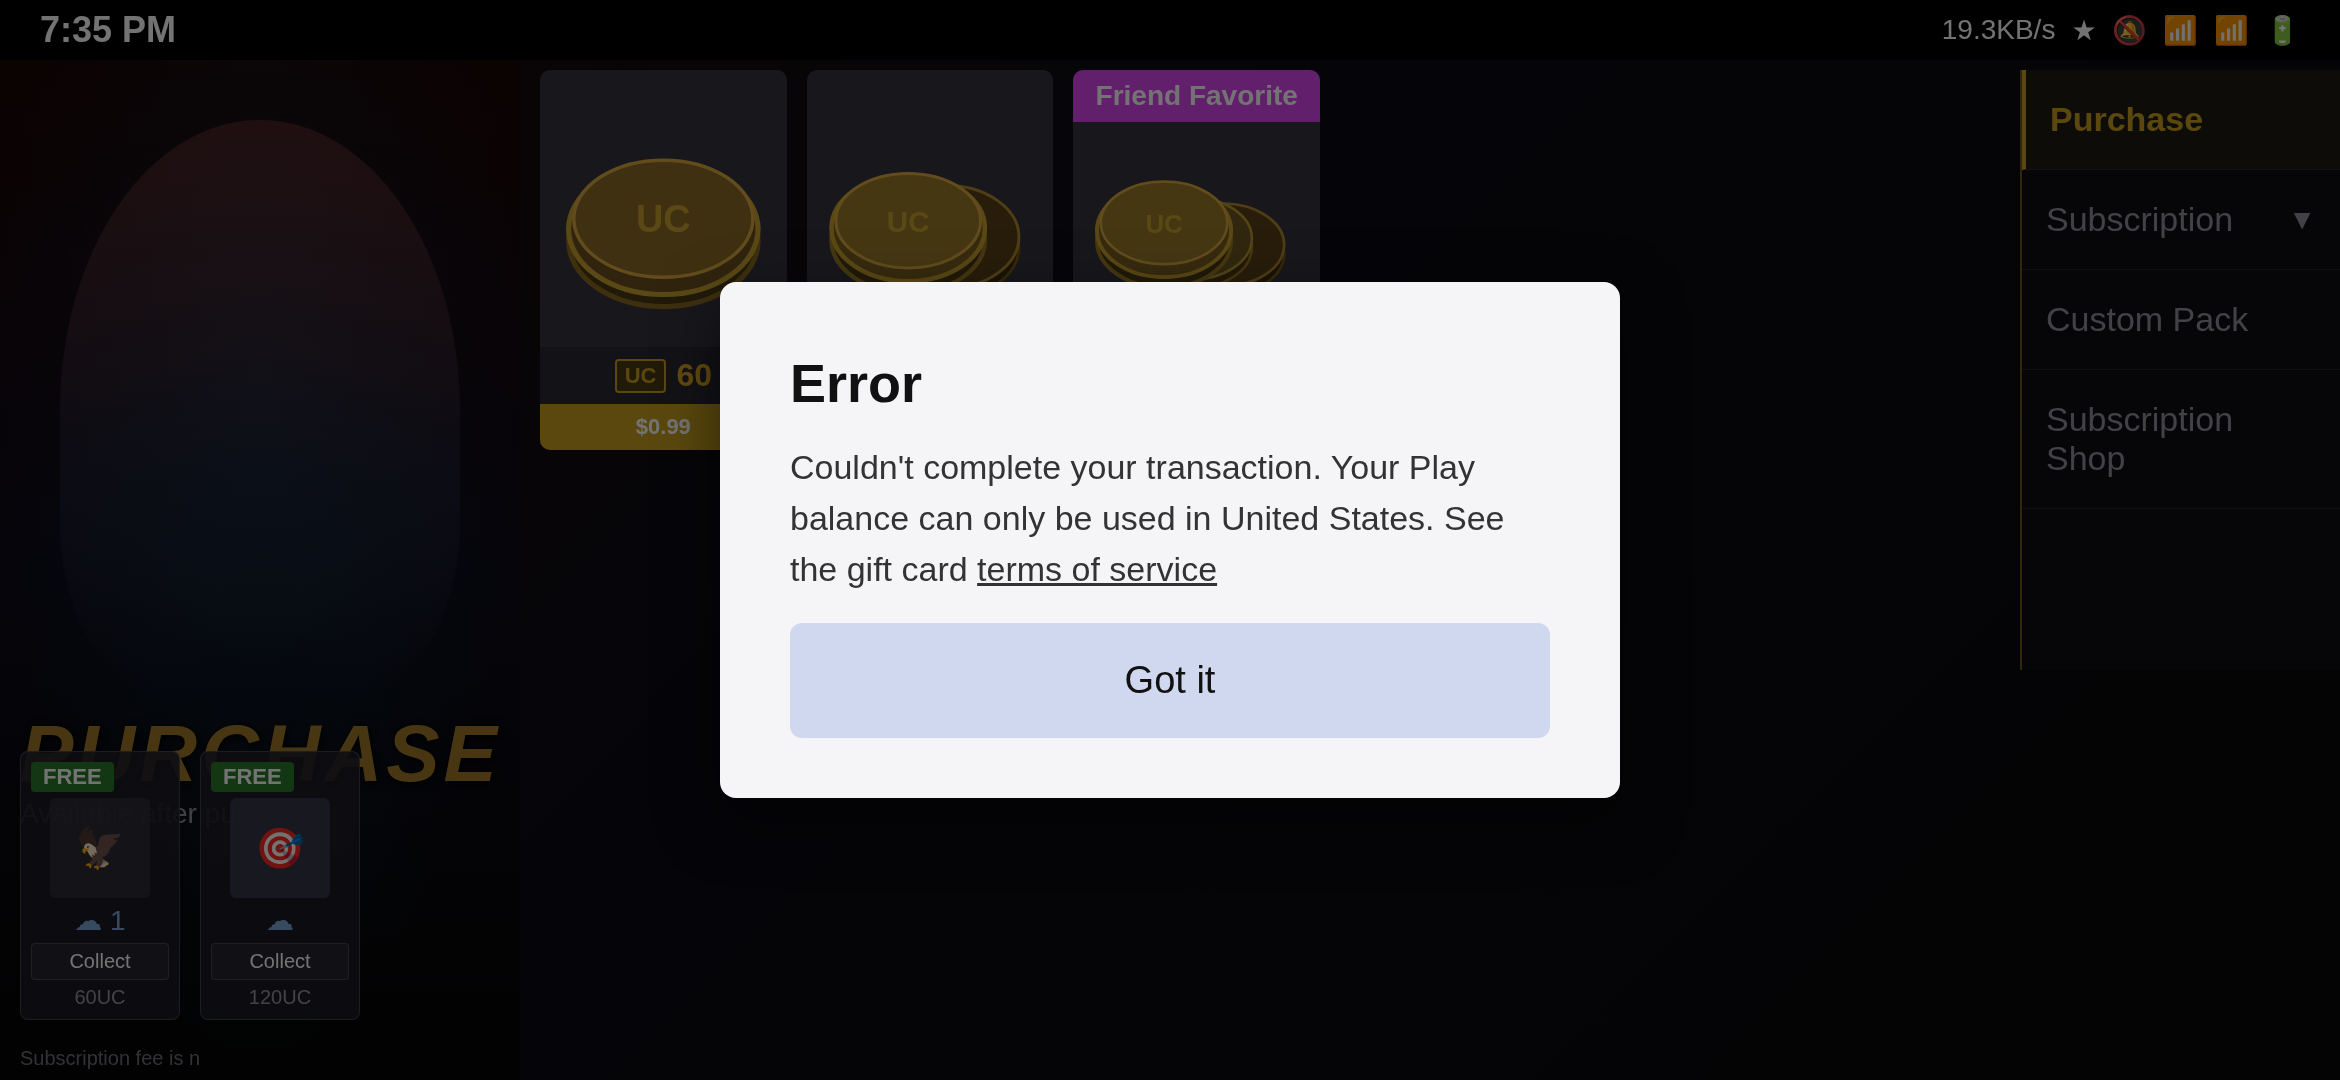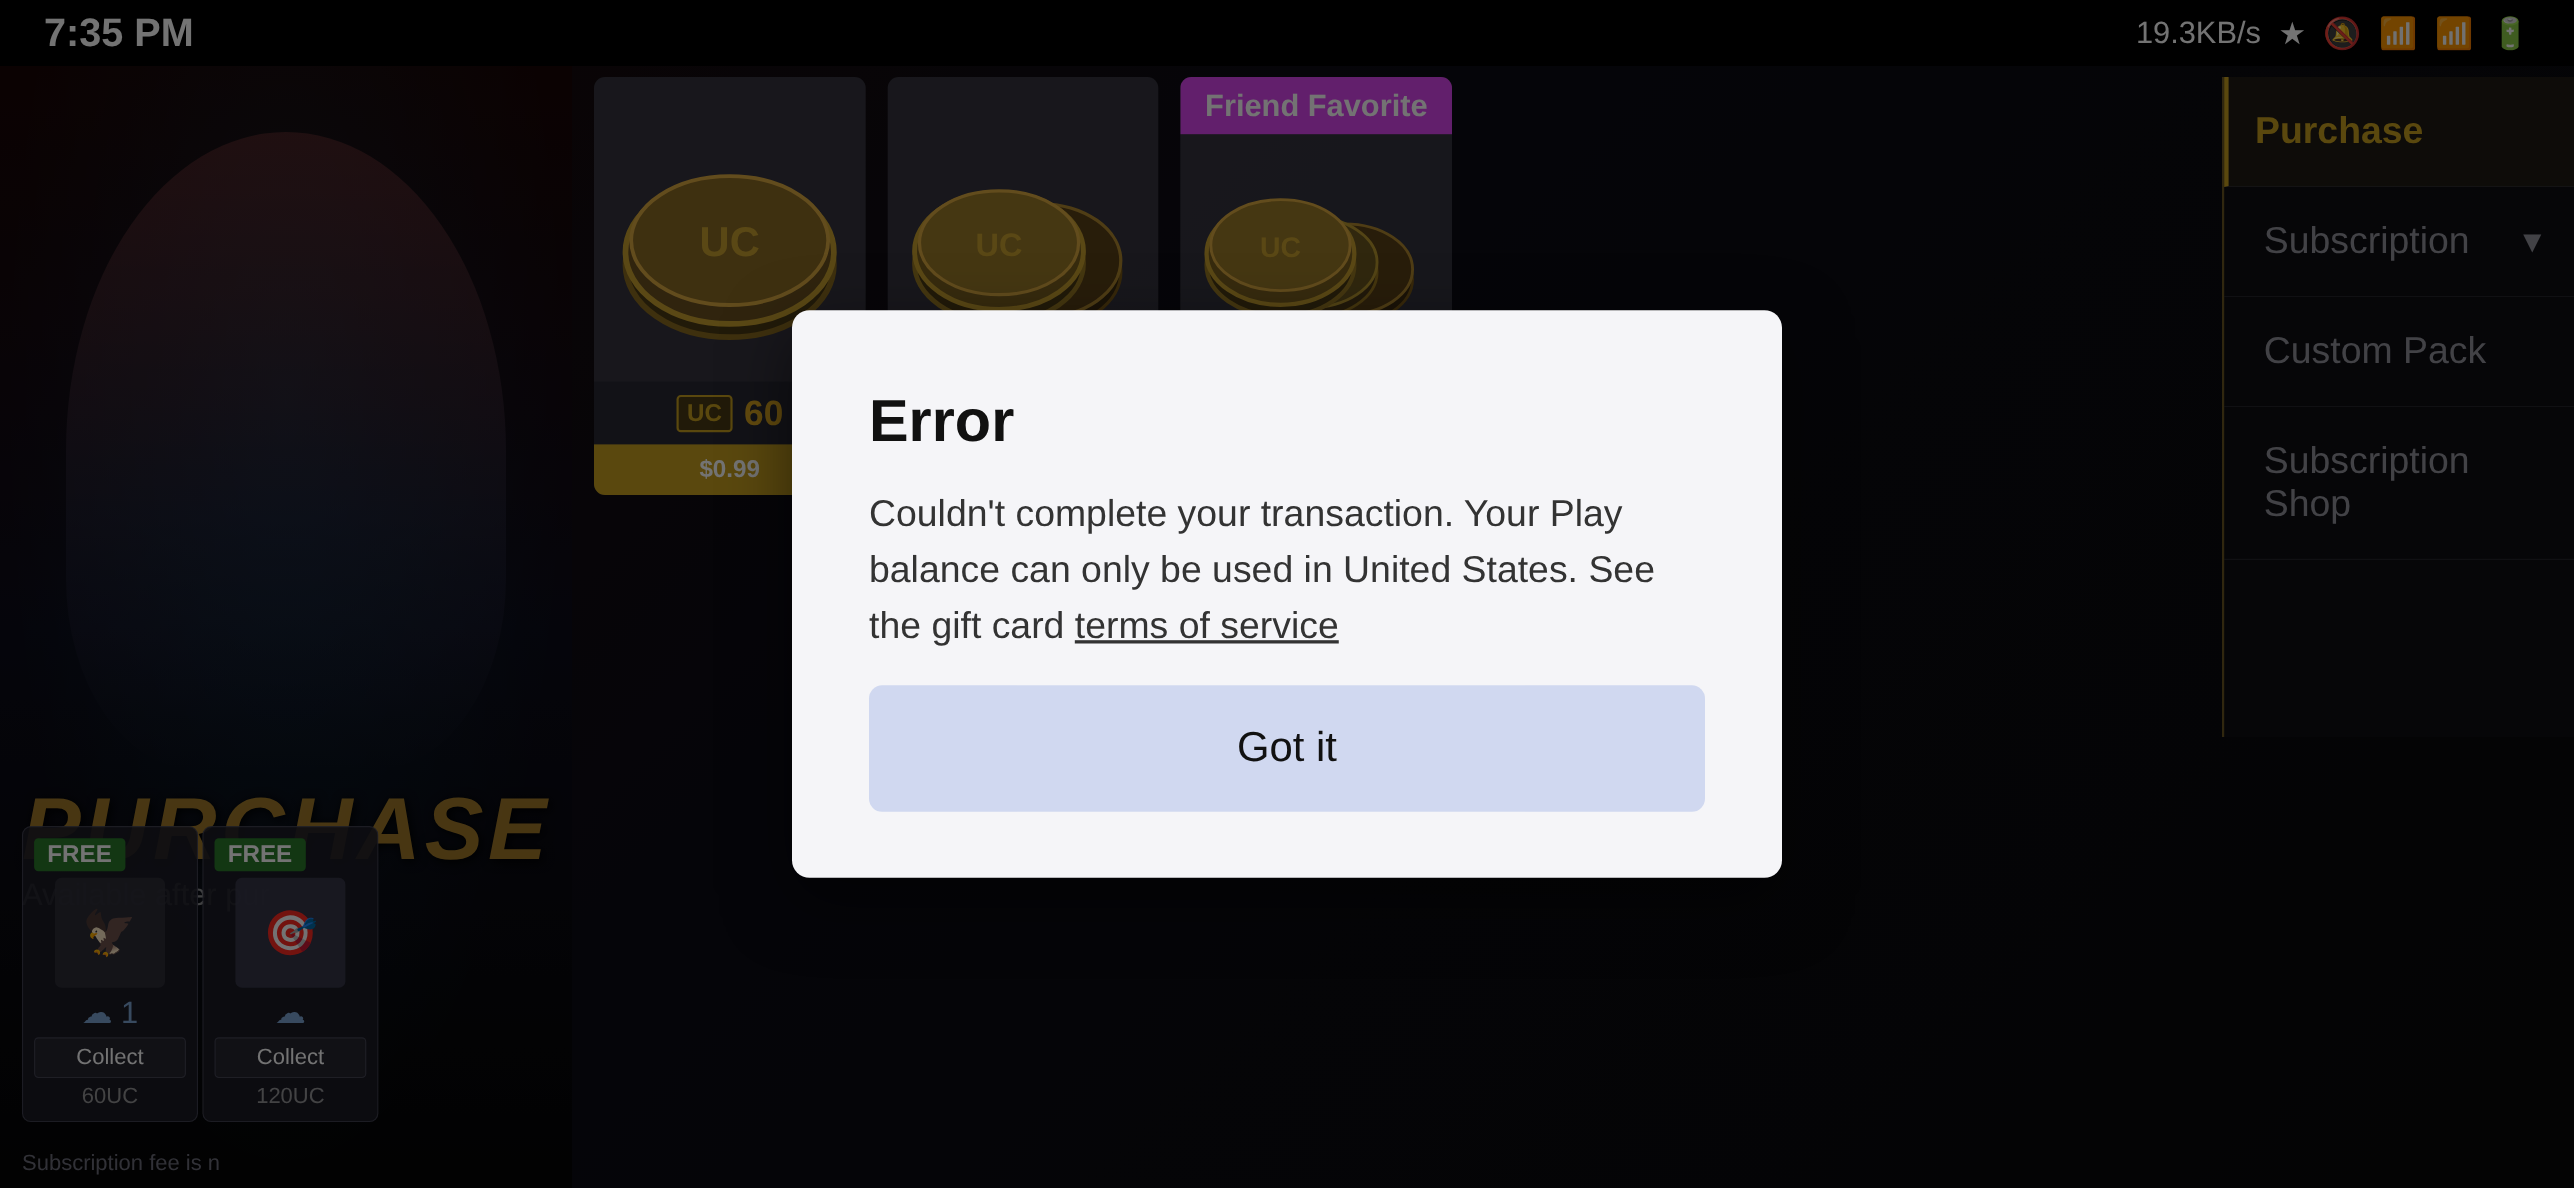--- a/index.html
+++ b/index.html
@@ -91,21 +91,21 @@
       color: rgba(200,200,200,0.7);
       font-size: 28px;
     }
 
     
     .free-items {
       position: absolute;
       bottom: 60px;
       left: 20px;
       display: flex;
-      gap: 4px;
+      gap: 20px;
     }
 
     .free-item {
       width: 160px;
       background: rgba(30,30,40,0.9);
       border: 1px solid rgba(100,100,120,0.5);
       border-radius: 8px;
       padding: 10px;
       display: flex;
       flex-direction: column;
@@ -253,21 +253,20 @@
 
     .sidebar-label {
       color: #c8a020;
       font-size: 34px;
       font-weight: bold;
     }
 
     .sidebar-label-inactive {
       color: rgba(180,180,190,0.8);
       font-size: 34px;
-      margin-left: 12px;
     }
 
     .sidebar-chevron {
       color: rgba(180,180,190,0.8);
       font-size: 28px;
     }
 
     
     .dialog-overlay {
       position: absolute;

